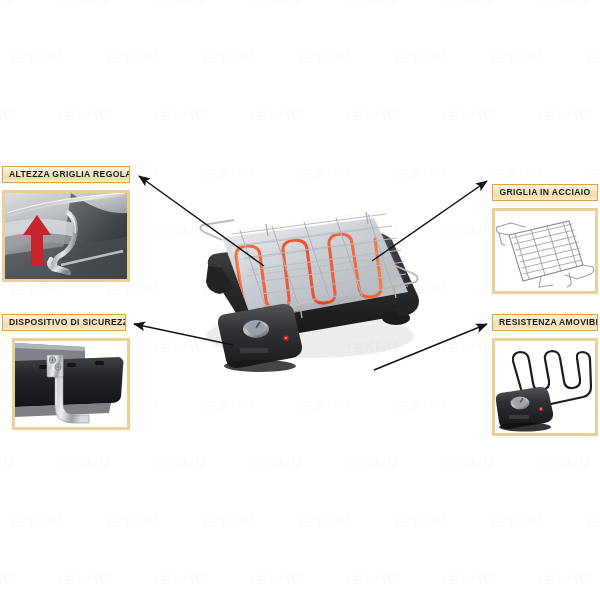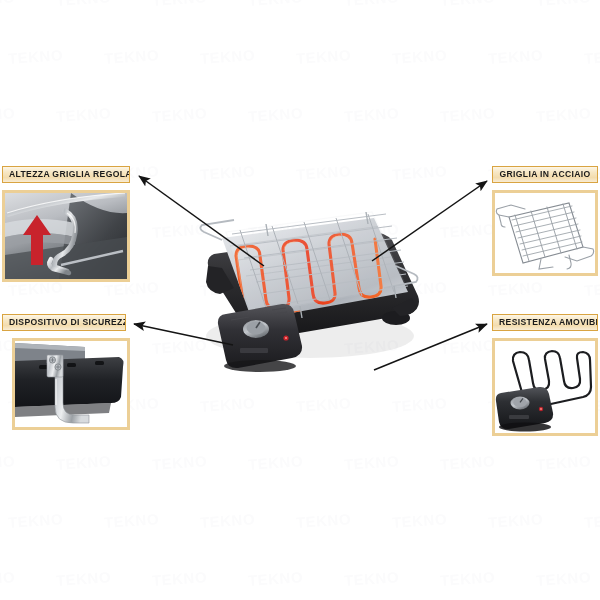--- a/index.html
+++ b/index.html
@@ -75,21 +75,21 @@
 
   
   #callout-top-left   { left: 2px;   top: 166px; }
   #callout-top-left   .callout-label  { width: 128px; }
   #callout-top-left   .callout-figure { width: 128px; height: 92px; }
 
   #callout-bottom-left{ left: 2px;   top: 314px; }
   #callout-bottom-left .callout-label  { width: 124px; }
   #callout-bottom-left .callout-figure { width: 118px; height: 92px; margin-left: 10px; }
 
-  #callout-top-right  { left: 492px; top: 166px; }
+  #callout-top-right  { left: 492px; top: 184px; }
   #callout-top-right  .callout-label  { width: 106px; }
   #callout-top-right  .callout-figure { width: 106px; height: 86px; }
 
   #callout-bottom-right { left: 492px; top: 314px; }
   #callout-bottom-right .callout-label  { width: 106px; }
   #callout-bottom-right .callout-figure { width: 106px; height: 98px; }
 
   .fig-svg { display: block; width: 100%; height: 100%; }
 
   

